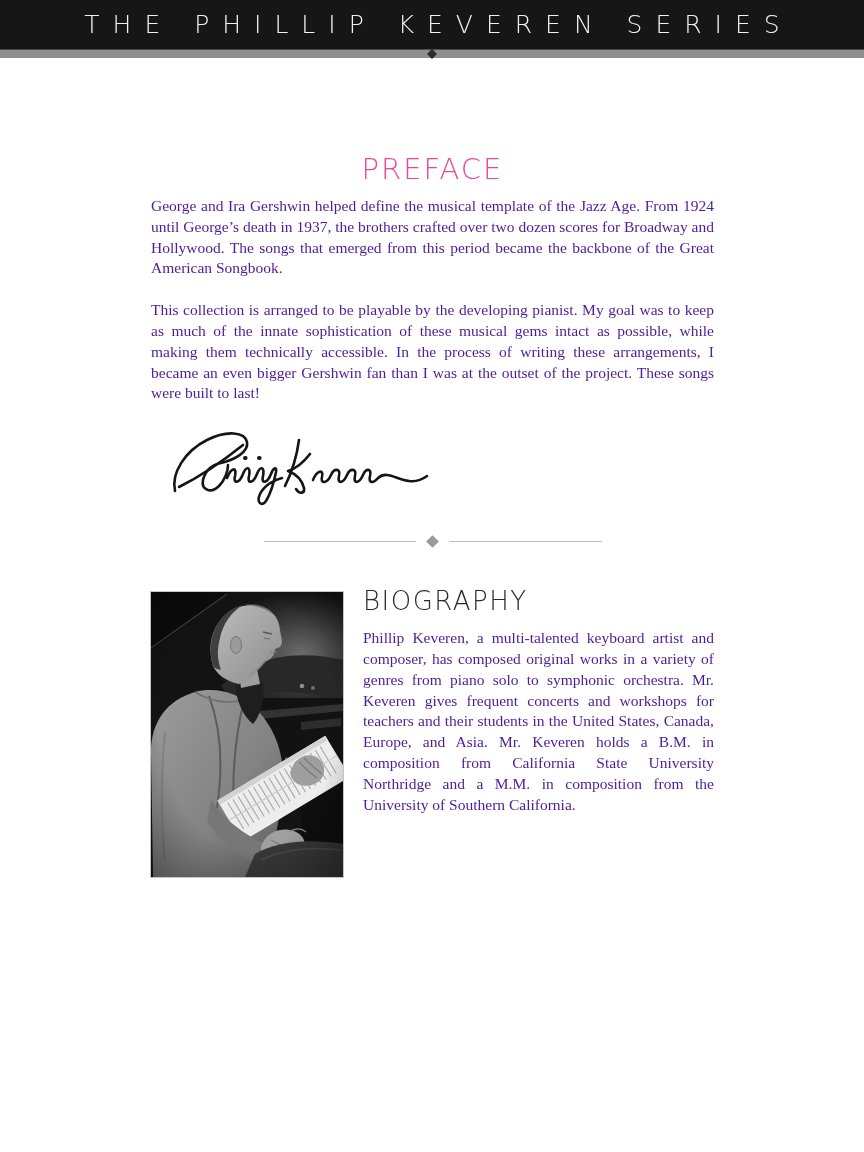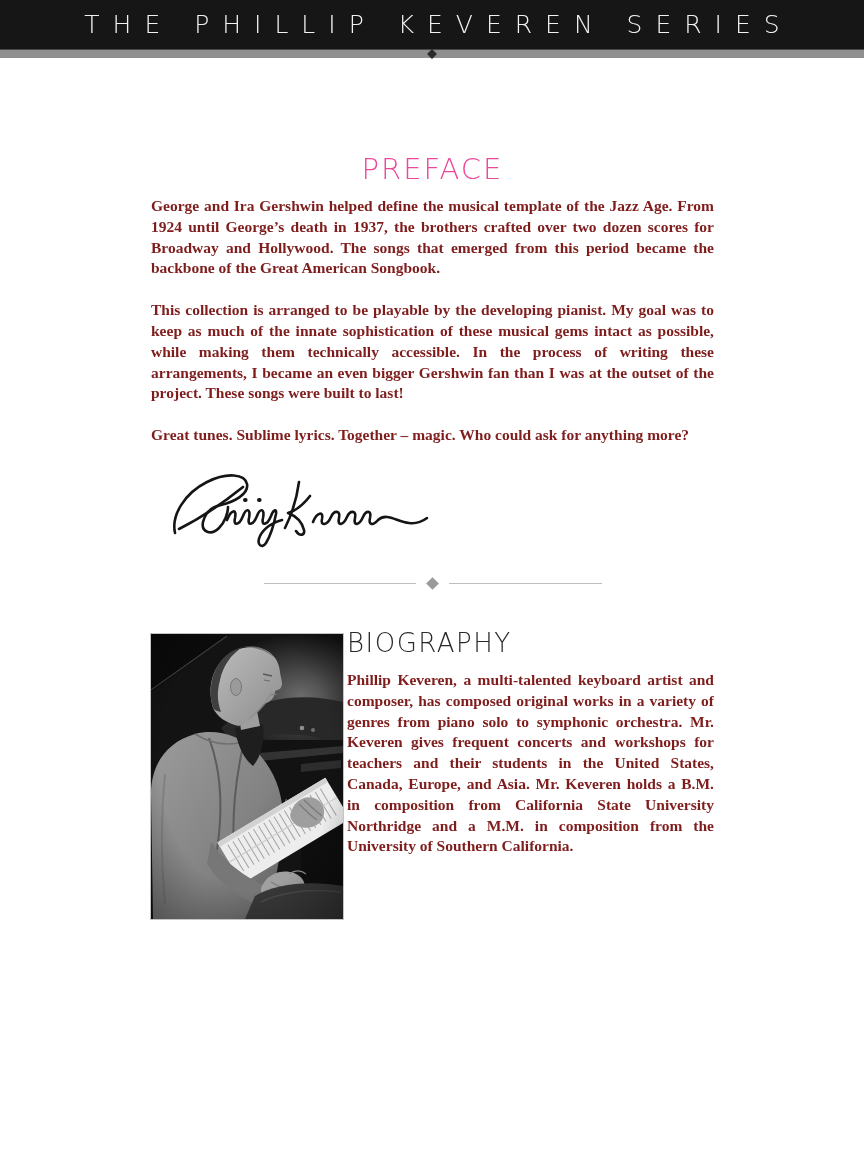--- a/index.html
+++ b/index.html
@@ -44,24 +44,23 @@
     text-align: center;
     font-family: "DejaVu Sans", "Liberation Sans", sans-serif;
     font-weight: 200;
     font-size: 29px;
     letter-spacing: 2px;
     color: #ec4899;
   }
   .content p {
     font-size: 15.5px;
     line-height: 20.8px;
-    color: #7f1d1d;
+    color: #4c1d95;
     text-align: justify;
     margin: 8px 0 21px 0;
-    font-weight: bold;
   }
   p.closing {
     padding-left: 28px;
     text-align: left;
     margin-bottom: 4px;
   }
   .signature { margin: 6px 0 0 18px; height: 92px; }
   .signature svg { display: block; }
 
   
@@ -69,21 +68,21 @@
     width: 338px; margin: 20px auto 46px auto;
     display: flex; align-items: center;
   }
   .divider .line { flex: 1; height: 1px; background: #bdbdbd; }
   .divider-diamond {
     width: 9px; height: 9px; background: #9a9a9a;
     transform: rotate(45deg); margin: 0 12px; flex: none;
   }
 
   
-  .bio { display: flex; gap: 4px; }
+  .bio { display: flex; gap: 20px; }
   .photo {
     width: 192px; height: 285px; flex: none;
     outline: 1px solid #c4c4c4; background: #131313;
   }
   .photo svg { display: block; }
   .bio-text-col { flex: 1; }
   .bio-text-col h2 {
     margin: -6px 0 12px 0;
     font-family: "DejaVu Sans", "Liberation Sans", sans-serif;
     font-weight: 200;
@@ -103,21 +102,20 @@
   <div class="banner-strip">
     <span class="strip-diamond"></span>
   </div>
 
   <main class="content">
 
     <section class="preface">
       <h1>PREFACE</h1>
       <p>George and Ira Gershwin helped define the musical template of the Jazz Age. From 1924 until George’s death in 1937, the brothers crafted over two dozen scores for Broadway and Hollywood. The songs that emerged from this period became the backbone of the Great American Songbook.</p>
       <p>This collection is arranged to be playable by the developing pianist. My goal was to keep as much of the innate sophistication of these musical gems intact as possible, while making them technically accessible. In the process of writing these arrangements, I became an even bigger Gershwin fan than I was at the outset of the project. These songs were built to last!</p>
-      <p>Great tunes. Sublime lyrics. Together – magic. Who could ask for anything more?</p>
 
       <div class="signature">
         <svg width="262" height="88" viewBox="0 0 262 88">
           <g fill="none" stroke="#151515" stroke-width="2.6" stroke-linecap="round" stroke-linejoin="round">
 
             <path d="M6,66 C2,48 16,26 38,15 C58,5 76,7 78,17 C80,27 65,35 52,38 C42,40 36,47 34,55 C32,65 42,69 50,61 C56,55 59,46 59,40"></path>
             <path d="M10,62 C30,52 54,36 74,20"></path>
 
             <path d="M58,53 C62,43 68,41 66,51 C64,59 70,59 74,49 C77,41 82,41 80,51 C78,59 84,59 88,49 C91,41 96,41 94,51 C92,59 98,59 102,49 C104,43 108,41 107,47 C105,57 102,68 97,76 C93,82 87,78 91,69 C95,61 104,55 113,53"></path>
             <path d="M76,33 l0.6,0" stroke-width="4"></path>

